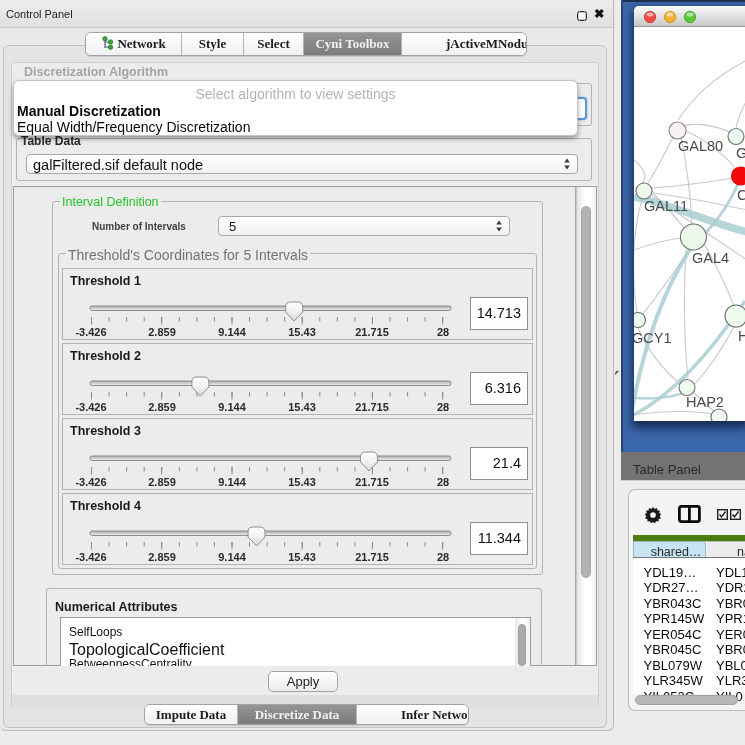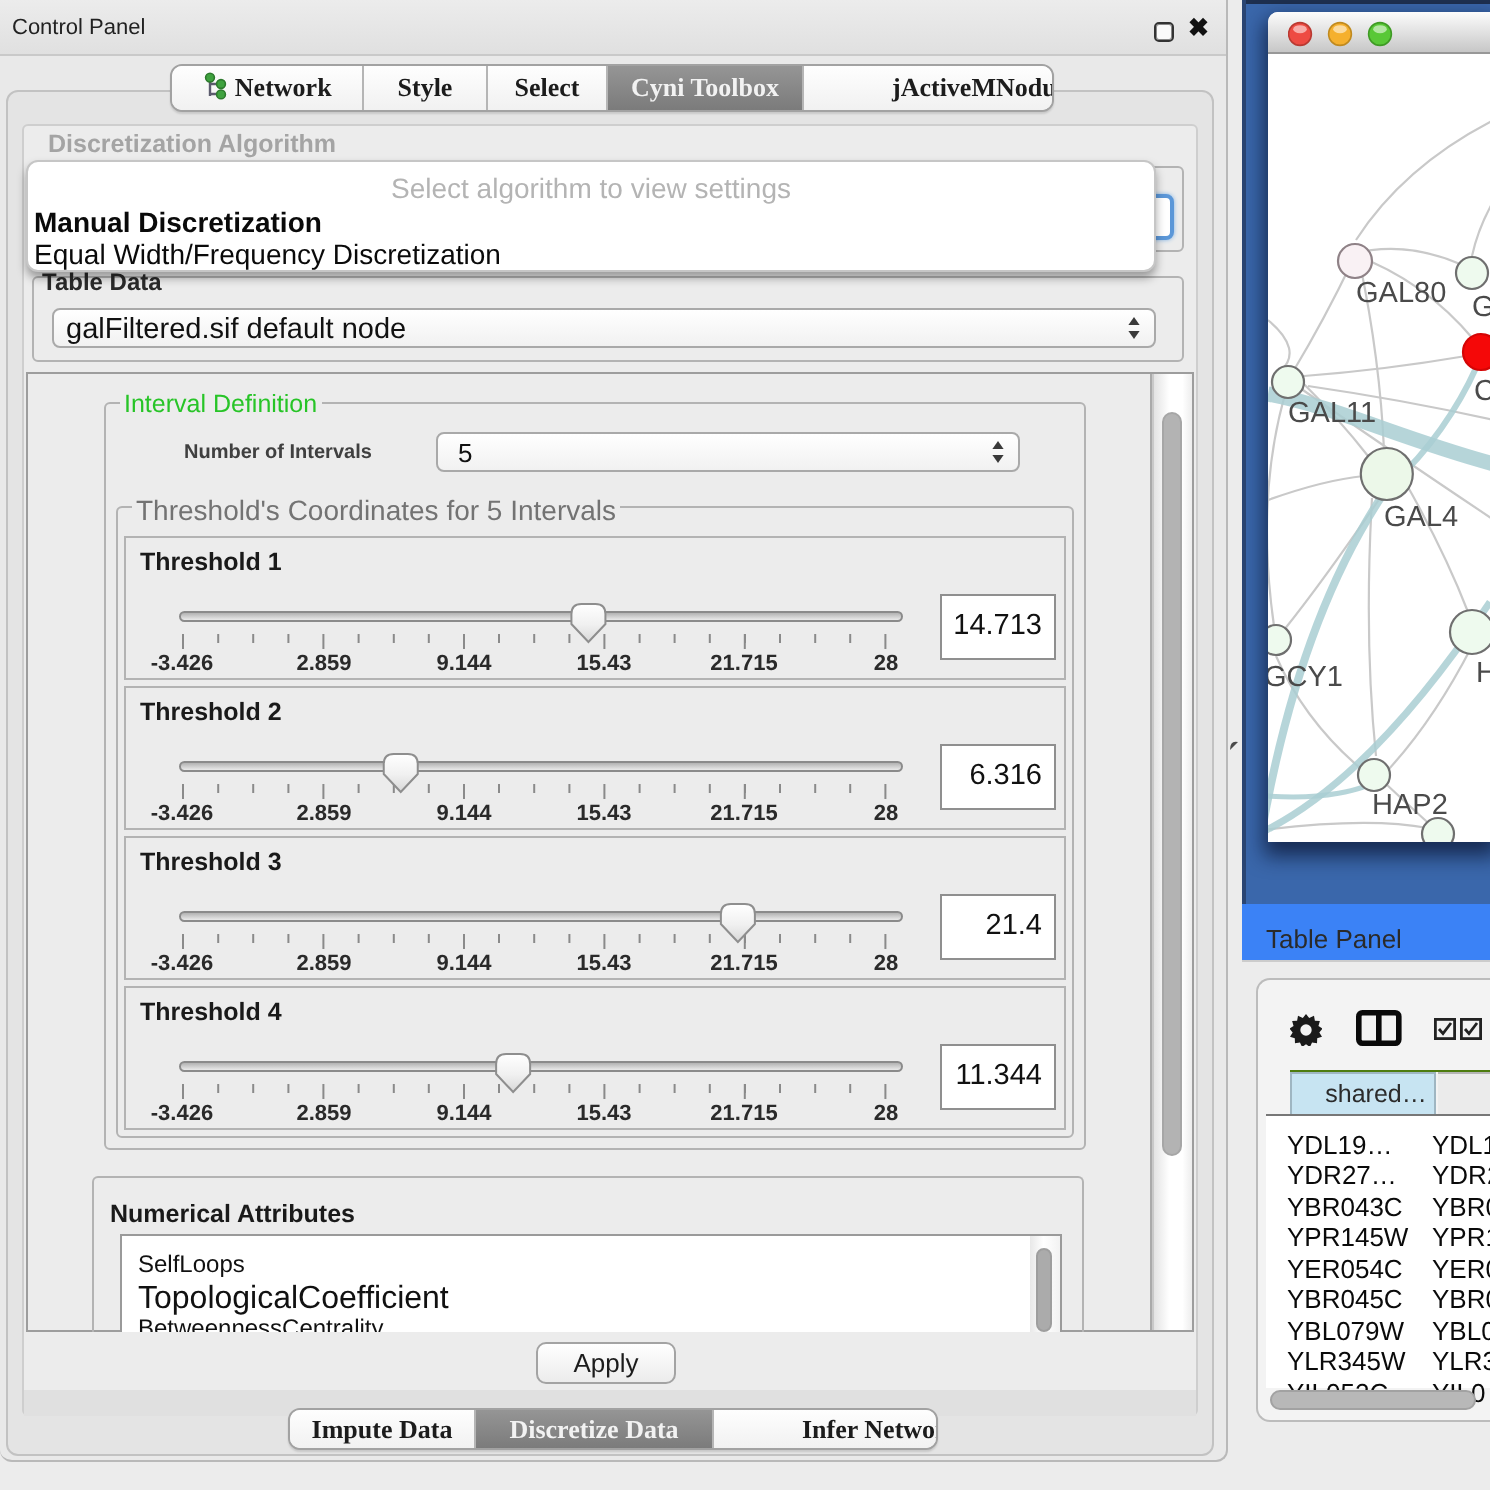--- a/index.html
+++ b/index.html
@@ -42,21 +42,21 @@
   border:1px solid #a3a3a3; border-radius:5px; font-size:13px; color:#1c1c1c; text-align:center; line-height:19px; }
 #bottabs { left:144px; top:704px; height:21px; }
 #bottabs .s { line-height:19px; }
 #netpanel { left:621px; top:0; width:124px; height:452px; background:#3a67ab; border-left:2px solid #2a4573; }
 #netpanel::before { content:""; position:absolute; left:0; top:0; width:100%; height:2px; background:#1e3050; }
 #netwin { position:absolute; left:11px; top:6px; width:113px; height:415px; background:#ffffff;
   border-radius:5px 0 0 0; box-shadow:0 5px 10px 2px rgba(5,10,35,0.65); }
 #nettitle { position:absolute; left:0; top:0; width:100%; height:21px;
   background:linear-gradient(#fcfcfc,#c7c7c7); border-bottom:1px solid #989898; border-radius:5px 0 0 0; }
 #netcanvas { position:absolute; left:0; top:21px; width:113px; height:394px; overflow:hidden; }
-#tpbar { left:621px; top:452px; width:124px; height:29px; background:#3b82f6; border-bottom:1px solid #cccccc; }
+#tpbar { left:621px; top:452px; width:124px; height:29px; background:#737373; border-bottom:1px solid #cccccc; }
 #tablearea { left:621px; top:481px; width:124px; height:264px; background:#ececec; }
 #tablewin { position:absolute; left:7px; top:8px; width:117px; height:222px; background:#f3f3f3;
   border:1px solid #bcbcbc; border-radius:7px 0 0 7px; border-right:none; }
 .hdrcell { position:absolute; top:0; height:22px; font-size:12.5px; color:#2b2b2b; }
 .row1 { position:absolute; left:14.5px; font-size:13px; color:#0a0a0a; white-space:nowrap; }
 .row2 { position:absolute; left:87px; font-size:13px; color:#0a0a0a; white-space:nowrap; }
 </style>
 </head>
 <body>
 <div id="ctrlwin" class="abs">
@@ -336,21 +336,21 @@
     <svg width="23" height="18" style="position:absolute;left:49px;top:15px;" viewBox="0 0 23 18">
       <rect x="1.4" y="1.4" width="20" height="15.2" rx="1.8" fill="none" stroke="#0a0a0a" stroke-width="2.8"></rect>
       <line x1="11.4" y1="1.4" x2="11.4" y2="16.6" stroke="#0a0a0a" stroke-width="2.8"></line>
     </svg>
     <svg width="24" height="11" style="position:absolute;left:88px;top:19px;" viewBox="0 0 24 11">
       <rect x="0.7" y="0.7" width="9.6" height="9.6" fill="none" stroke="#222" stroke-width="1.4"></rect>
       <path d="M2.5 5.5 L4.5 7.8 L8.5 2.5" stroke="#222" stroke-width="1.4" fill="none"></path>
       <rect x="13.7" y="0.7" width="9.6" height="9.6" fill="none" stroke="#222" stroke-width="1.4"></rect>
       <path d="M15.5 5.5 L17.5 7.8 L21.5 2.5" stroke="#222" stroke-width="1.4" fill="none"></path>
     </svg>
-    <div style="position:absolute;left:16px;top:45px;right:0;height:22px;border-top:1px solid #4d7c0f;">
+    <div style="position:absolute;left:4px;top:45px;right:0;height:22px;border-top:6px solid #4d7c0f;">
       <div class="hdrcell" style="left:0;width:73px;background:#c7e4f2;border:1px solid #9fb6c2;text-align:center;line-height:20px;text-indent:13px;">shared…</div>
       <div class="hdrcell" style="left:74px;right:0;background:#ebebeb;border-top:1px solid #b5b5b5;border-bottom:1px solid #b5b5b5;line-height:20px;padding-left:30px;">na</div>
     </div>
     <div style="position:absolute;left:4px;top:67px;right:0;bottom:16px;background:#ffffff;border-top:1px solid #777;overflow:hidden;">
       
     </div>
     <div class="row1" style="top:74.5px;">YDL19…</div>
       <div class="row2" style="top:74.5px;">YDL1</div>
       <div class="row1" style="top:90.0px;">YDR27…</div>
       <div class="row2" style="top:90.0px;">YDR2</div>

